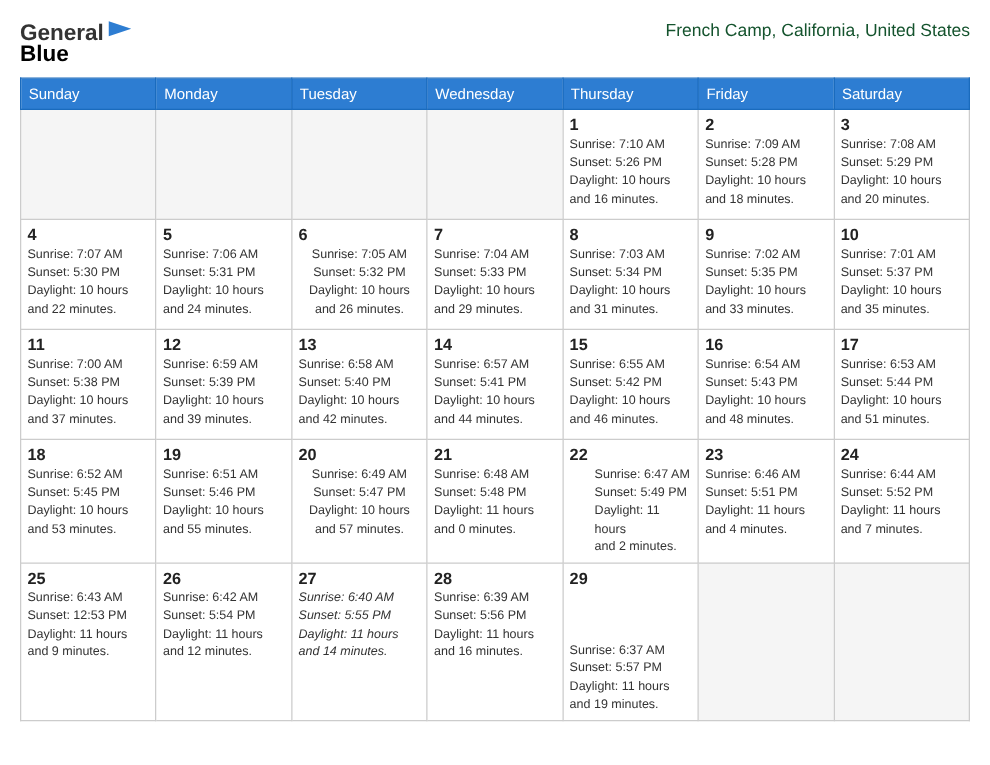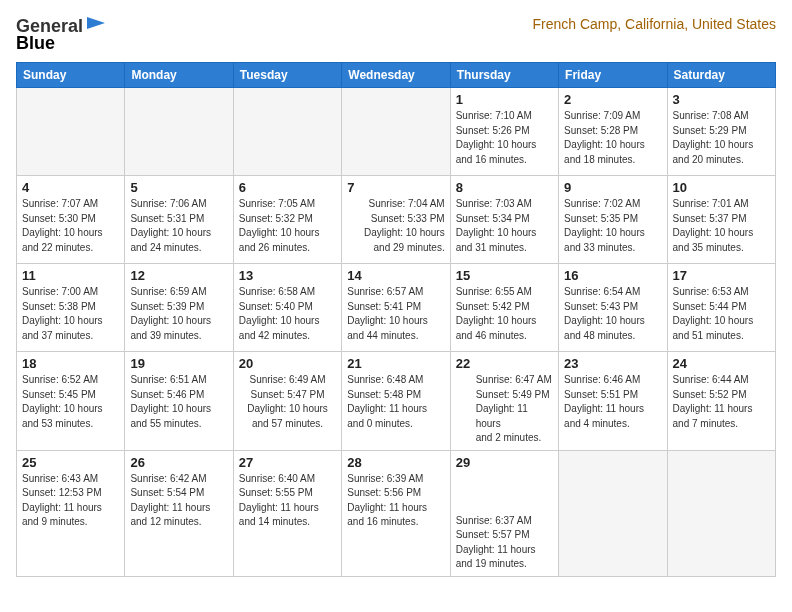--- a/index.html
+++ b/index.html
@@ -37,32 +37,32 @@
       text-align: right;
     }
     .month-title {
       font-size: 32px;
       font-weight: bold;
       color: #222;
       line-height: 1.1;
     }
     .location {
       font-size: 14px;
-      color: #a16207;
+      color: #14532d;
     }
     .calendar {
       width: 100%;
       border-collapse: collapse;
       table-layout: fixed;
     }
     .calendar th {
       background: #2d7dd2;
       color: #fff;
       font-size: 12px;
-      font-weight: bold;
+      font-weight: normal;
       padding: 5px 6px;
       text-align: left;
       border: 1px solid #1a6bbd;
     }
     .calendar td {
       border: 1px solid #ccc;
       vertical-align: top;
       padding: 4px 5px;
       height: 88px;
       background: #fff;
@@ -155,28 +155,28 @@
           </td>
           <td>
             <div class="day-num">5</div>
             <div class="day-info" style="white-space: pre-line;">Sunrise: 7:06 AM
 Sunset: 5:31 PM
 Daylight: 10 hours
 and 24 minutes.</div>
           </td>
           <td>
             <div class="day-num">6</div>
-            <div class="day-info" style="white-space: pre-line;">Sunrise: 7:05 AM
+            <div class="day-info" style="white-space: pre-line; text-align: center;">Sunrise: 7:05 AM
 Sunset: 5:32 PM
 Daylight: 10 hours
 and 26 minutes.</div>
           </td>
           <td>
             <div class="day-num">7</div>
-            <div class="day-info" style="white-space: pre-line; text-align: right;">Sunrise: 7:04 AM
+            <div class="day-info" style="white-space: pre-line;">Sunrise: 7:04 AM
 Sunset: 5:33 PM
 Daylight: 10 hours
 and 29 minutes.</div>
           </td>
           <td>
             <div class="day-num">8</div>
             <div class="day-info" style="white-space: pre-line;">Sunrise: 7:03 AM
 Sunset: 5:34 PM
 Daylight: 10 hours
 and 31 minutes.</div>
@@ -308,21 +308,21 @@
           </td>
           <td>
             <div class="day-num">26</div>
             <div class="day-info" style="white-space: pre-line;">Sunrise: 6:42 AM
 Sunset: 5:54 PM
 Daylight: 11 hours
 and 12 minutes.</div>
           </td>
           <td>
             <div class="day-num">27</div>
-            <div class="day-info" style="white-space: pre-line;">Sunrise: 6:40 AM
+            <div class="day-info" style="white-space: pre-line; font-style: italic;">Sunrise: 6:40 AM
 Sunset: 5:55 PM
 Daylight: 11 hours
 and 14 minutes.</div>
           </td>
           <td>
             <div class="day-num">28</div>
             <div class="day-info" style="white-space: pre-line;">Sunrise: 6:39 AM
 Sunset: 5:56 PM
 Daylight: 11 hours
 and 16 minutes.</div>

